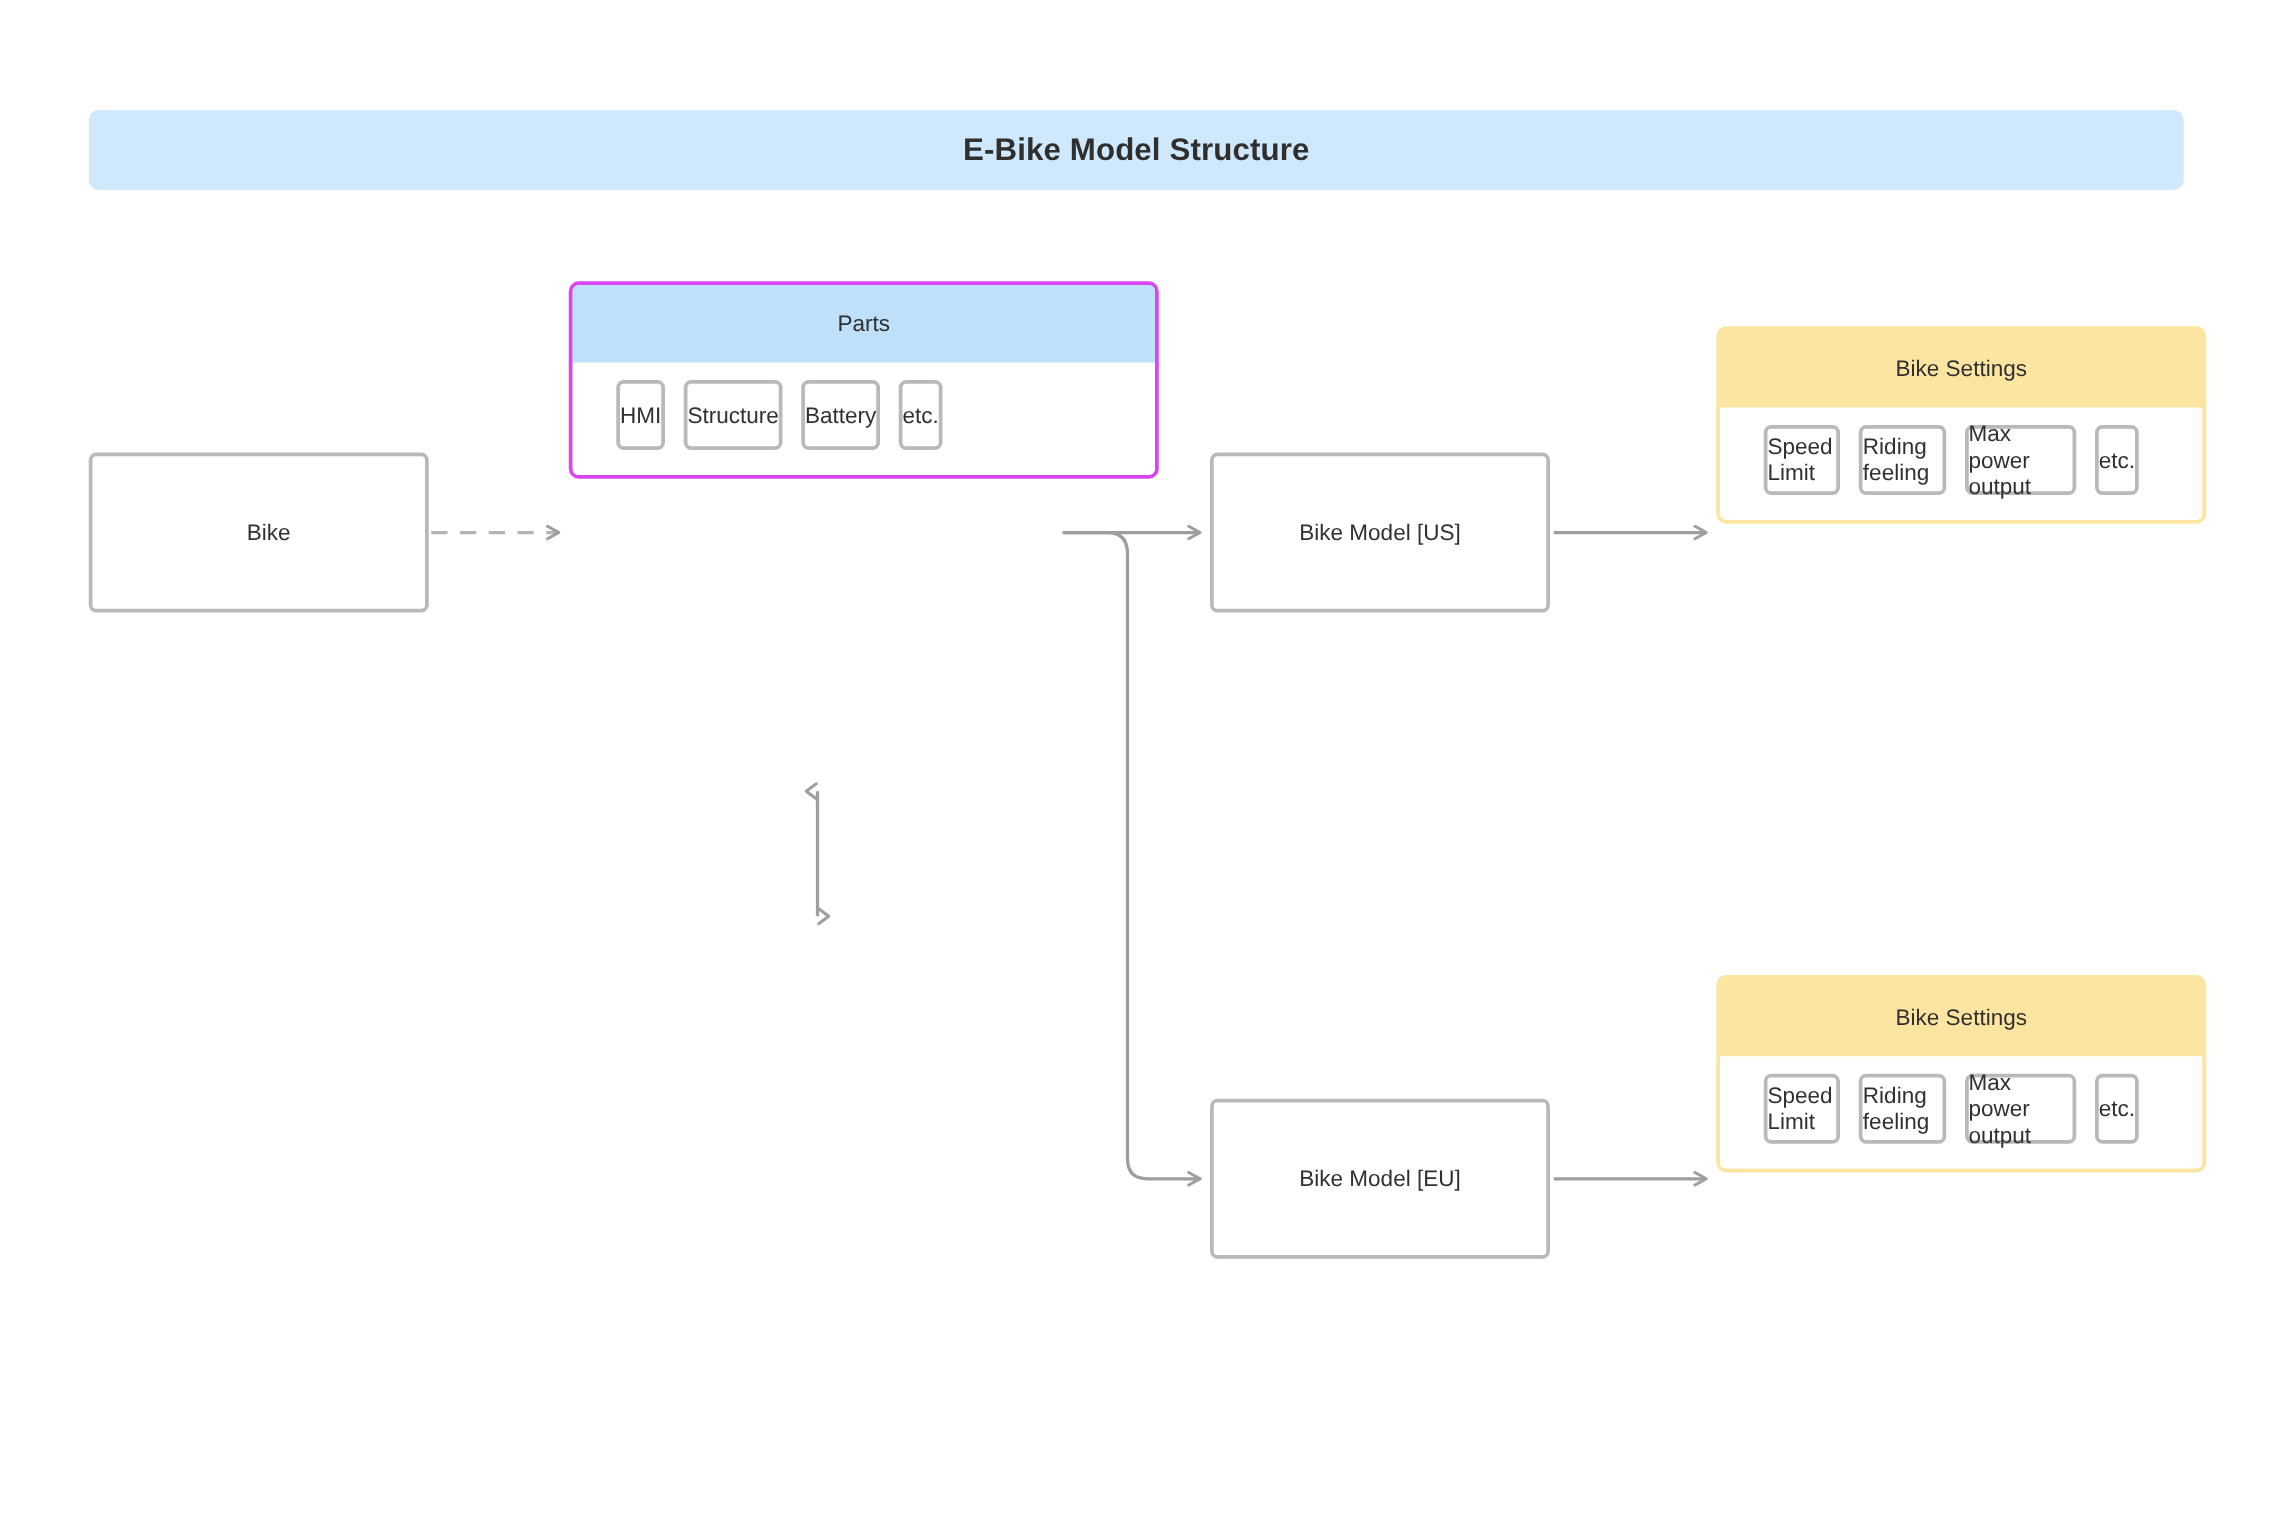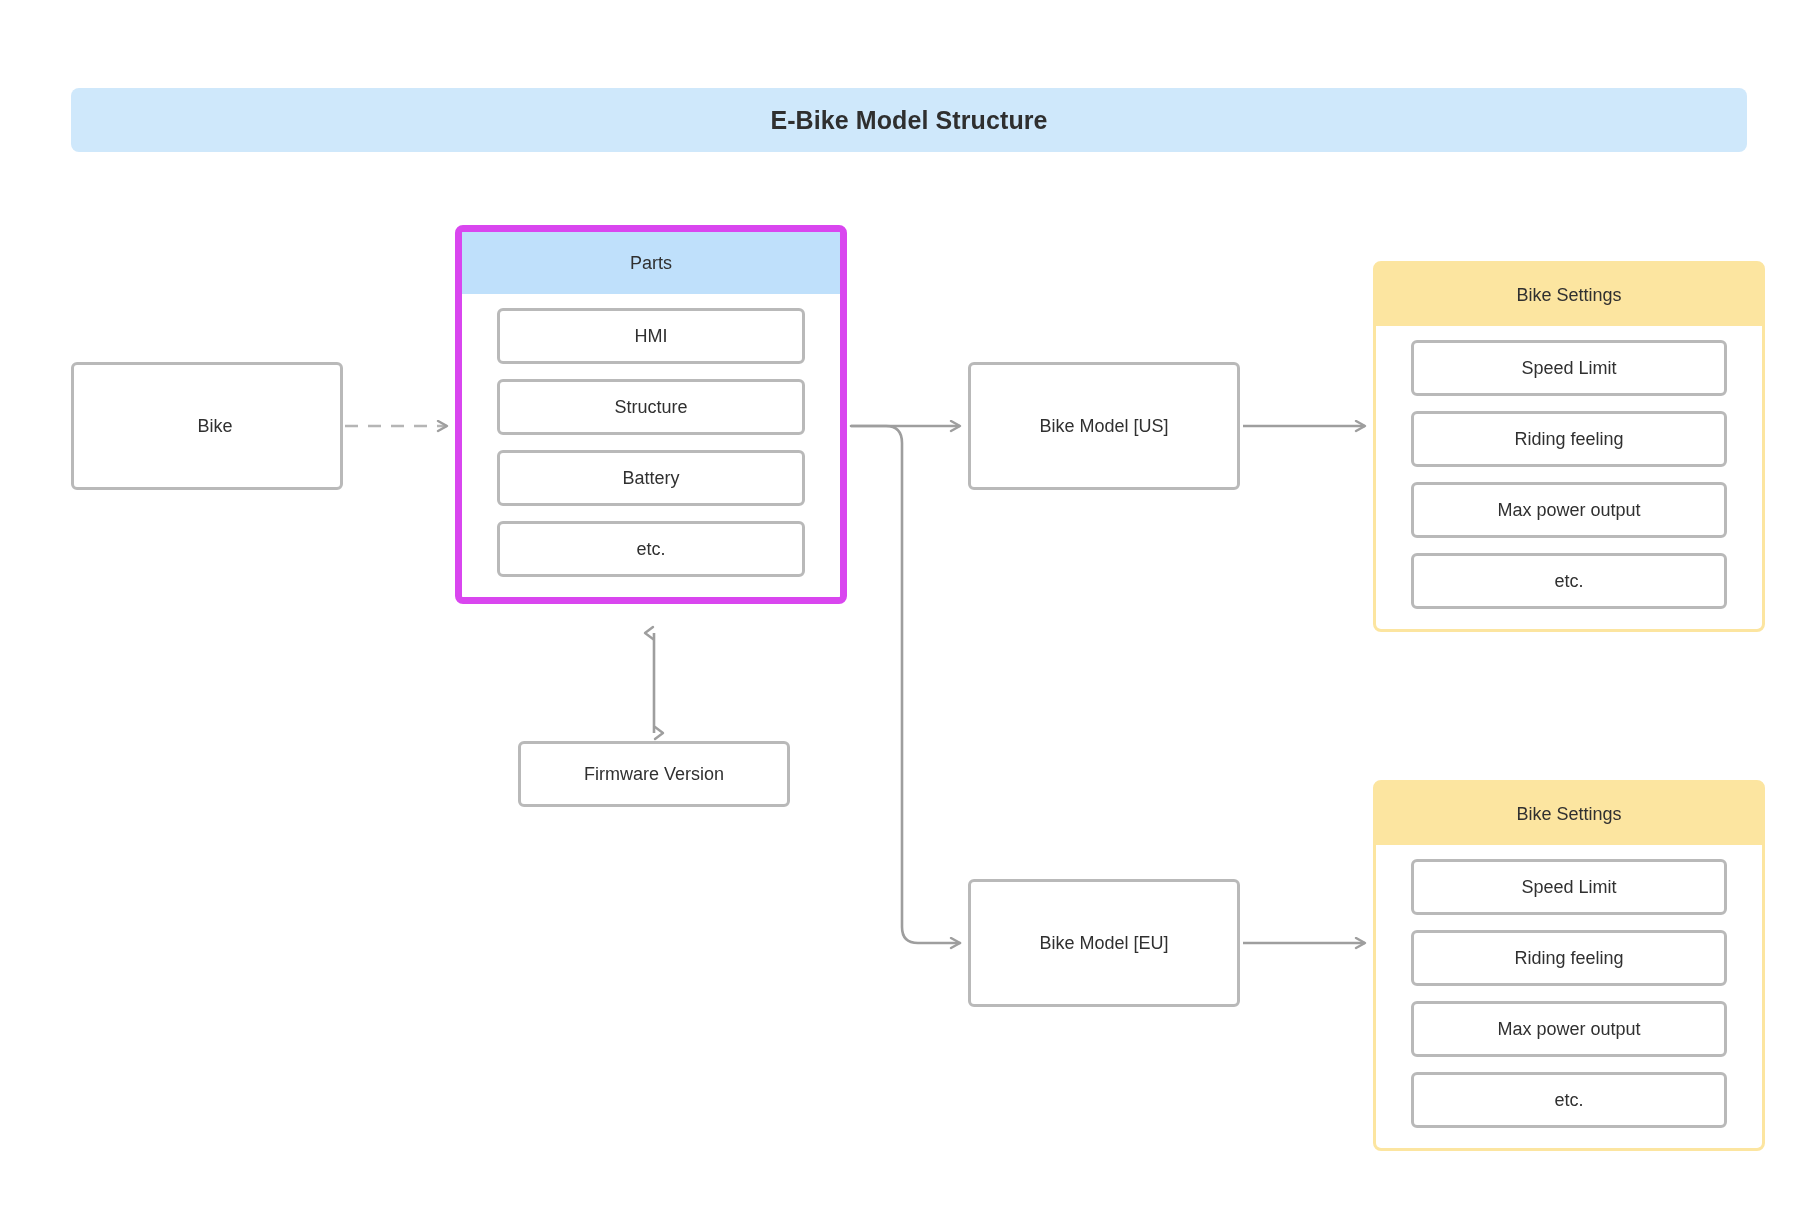--- a/index.html
+++ b/index.html
@@ -74,44 +74,44 @@
     display: flex;
     align-items: center;
     justify-content: center;
     font-size: 18px;
     color: #303030;
     box-sizing: border-box;
   }
   .panel-body {
     background: #ffffff;
     box-sizing: border-box;
-    padding: 14px 35px 20px 35px;
-    display: flex;
-    flex-direction: column;
+    padding: 14px 51px 20px 35px;
+    display: flex;
+    flex-direction: row;
     gap: 15px;
   }
   .panel-item {
     background: #ffffff;
     border: 3px solid #b9b9b9;
     border-radius: 6px;
     height: 56px;
     display: flex;
     align-items: center;
     justify-content: center;
     box-sizing: border-box;
     font-size: 18px;
     color: #303030;
   }
 
   
   #panel-parts {
     left: 455px;
     top: 225px;
-    width: 392px;
-    border: 7px solid #d946ef;
+    width: 472px;
+    border: 3px solid #d946ef;
     background: #bfe0fb;
   }
   #panel-parts .panel-header { background: #bfe0fb; }
 
   
   .panel-settings {
     width: 392px;
     border: 3px solid #fce5a0;
     background: #fce5a0;
     margin-top: 36px;
@@ -184,23 +184,20 @@
   <div class="panel" id="panel-parts">
     <div class="panel-header">Parts</div>
     <div class="panel-body">
       <div class="panel-item">HMI</div>
       <div class="panel-item">Structure</div>
       <div class="panel-item">Battery</div>
       <div class="panel-item">etc.</div>
     </div>
   </div>
 
-  <div class="node" id="node-firmware">
-    <span class="node-label">Firmware Version</span>
-  </div>
 
   <div class="node" id="node-model-us">
     <span class="node-label">Bike Model [US]</span>
   </div>
 
   <div class="node" id="node-model-eu">
     <span class="node-label">Bike Model [EU]</span>
   </div>
 
   <div class="panel panel-settings" id="panel-settings-us">

